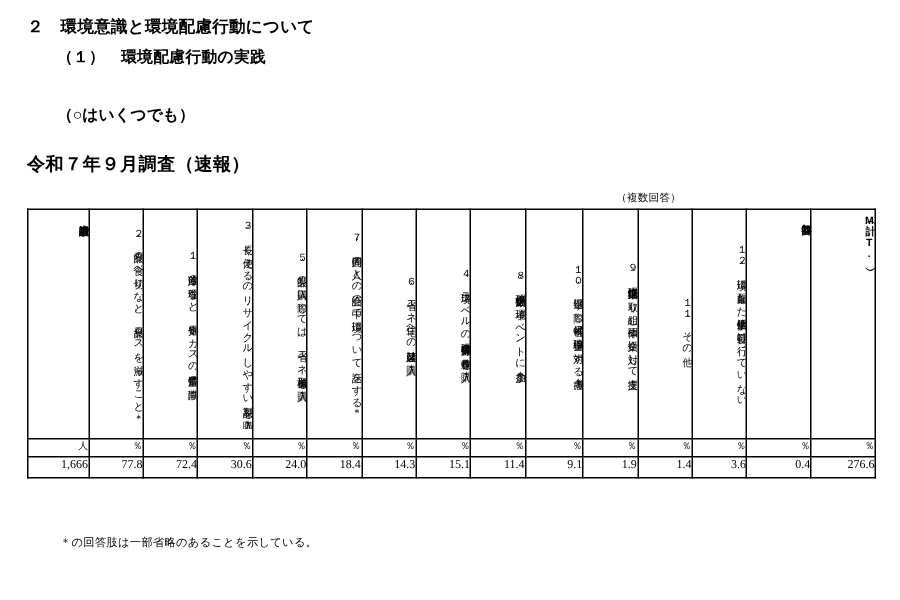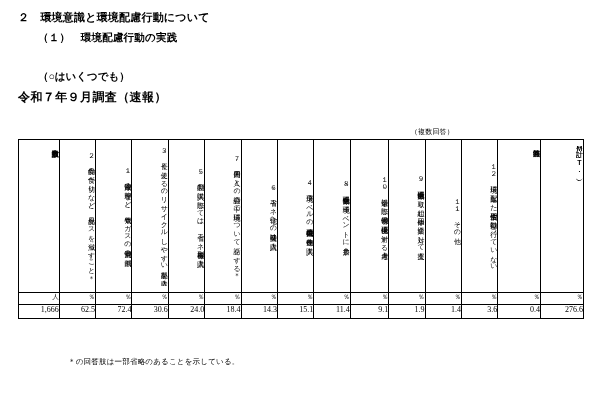--- a/index.html
+++ b/index.html
@@ -49,21 +49,21 @@
   .question-sub {
     position: absolute;
     left: 38px;
     top: 70px;
     font-size: 10.5px;
     font-weight: bold;
   }
   .survey-title {
     position: absolute;
     left: 18px;
-    top: 89px;
+    top: 101px;
     font-size: 12px;
     font-weight: bold;
     letter-spacing: 0.4px;
   }
   .multi-note {
     position: absolute;
     right: 22px;
     top: 127px;
     font-size: 7px;
     letter-spacing: 0.2px;
@@ -137,21 +137,20 @@
     border-top: none;
     font-family: "Liberation Serif", serif;
     margin-left: 32px;
   }
   .footnote {
     position: absolute;
     left: 40px;
     top: 357px;
     font-size: 7.5px;
     letter-spacing: 0.2px;
-    margin-left: 28px;
   }
 </style>
 </head>
 <body>
 
 <div class="page">
 
   <div class="heading-1">２　環境意識と環境配慮行動について</div>
   <div class="heading-2">（１）　環境配慮行動の実践</div>
   <div class="question-sub">（○はいくつでも）</div>
@@ -239,21 +238,21 @@
           <td>％</td>
           <td>％</td>
           <td>％</td>
           <td>％</td>
           <td>％</td>
           <td>％</td>
           <td>％</td>
         </tr>
         <tr class="val-row">
           <td>1,666</td>
-          <td>62.5</td>
+          <td>77.8</td>
           <td>72.4</td>
           <td>30.6</td>
           <td>24.0</td>
           <td>18.4</td>
           <td>14.3</td>
           <td>15.1</td>
           <td>11.4</td>
           <td>9.1</td>
           <td>1.9</td>
           <td>1.4</td>

